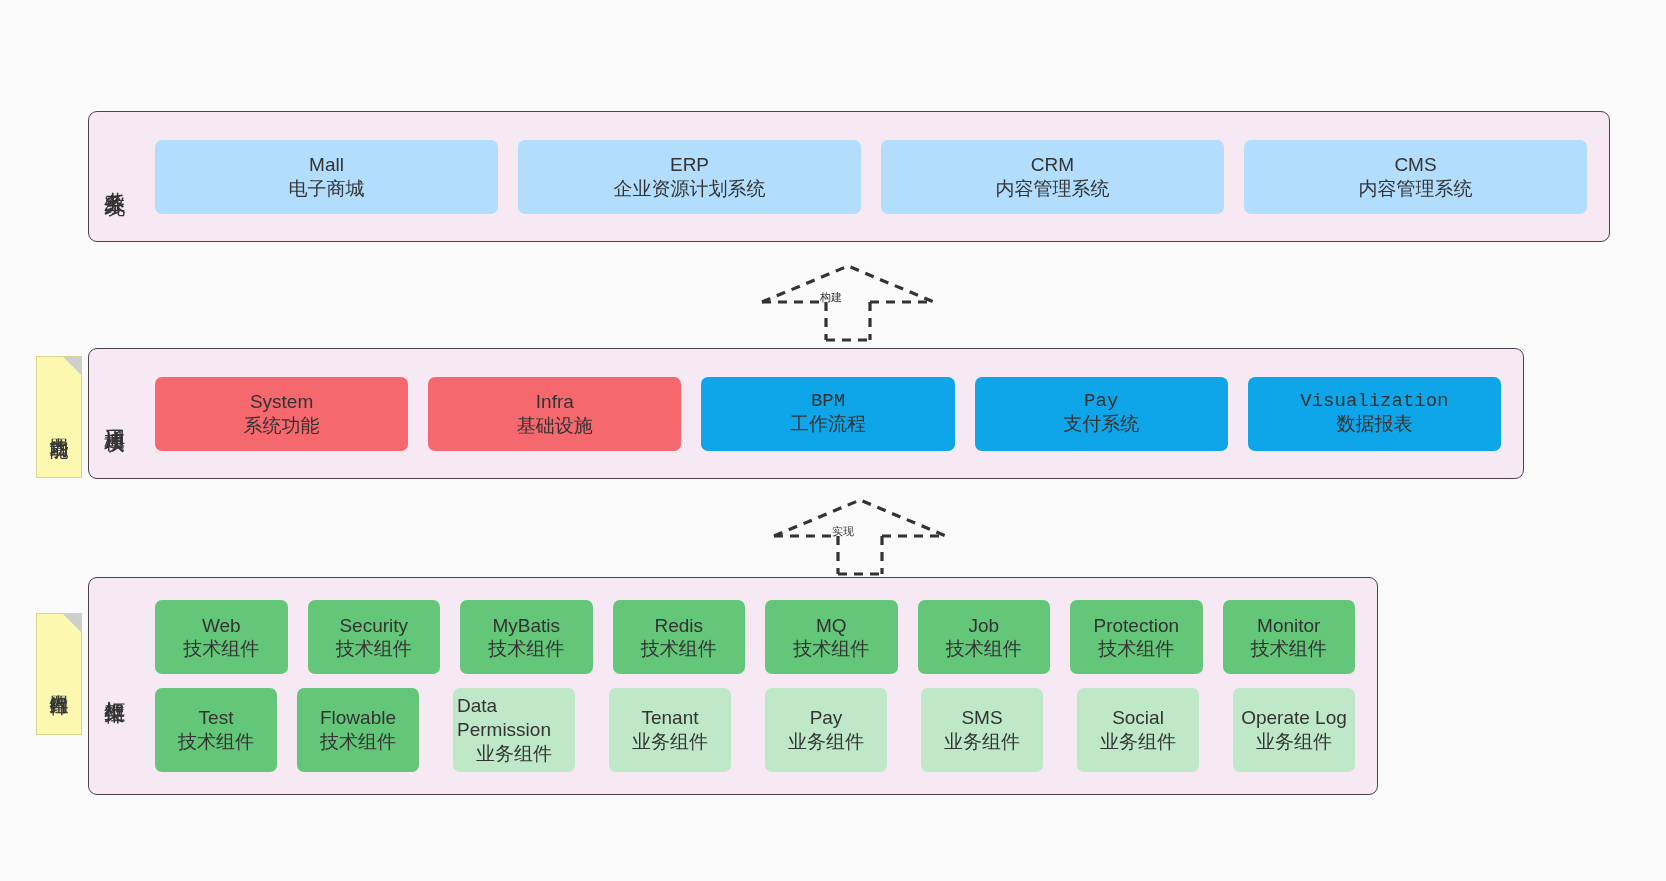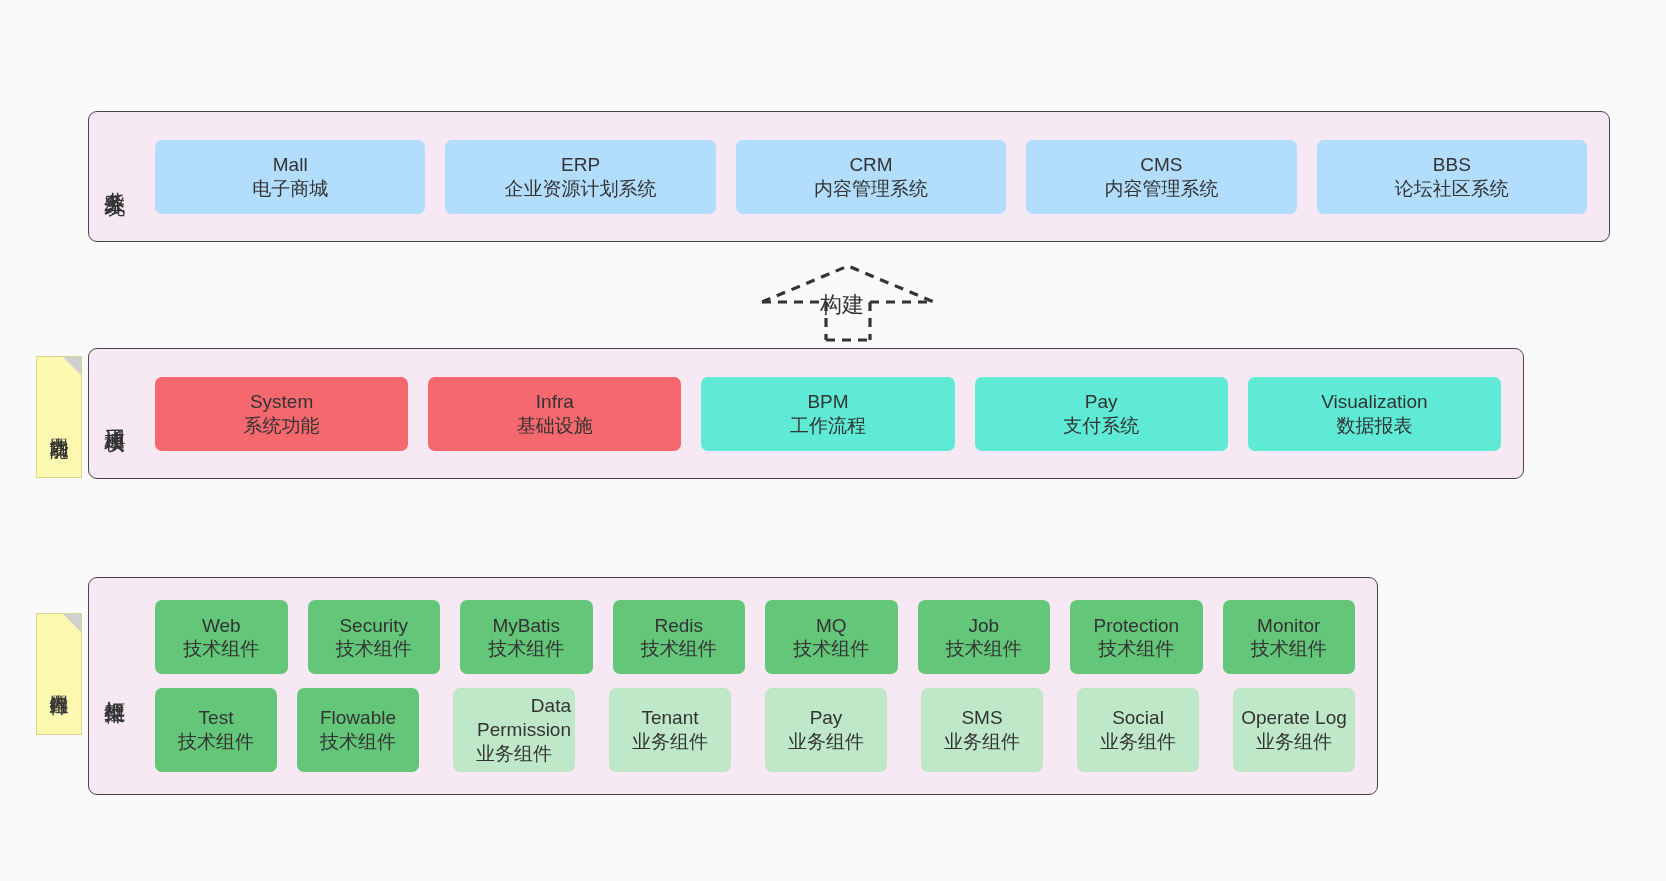--- a/index.html
+++ b/index.html
@@ -60,33 +60,33 @@
   
   .box {
     flex: 1 1 0;
     margin: 0 10px;
     min-height: 74px;
     border-radius: 7px;
     display: flex;
     flex-direction: column;
     align-items: center;
     justify-content: center;
-    text-align: right;
+    text-align: left;
     font-size: 19px;
     line-height: 1.25;
     color: #333333;
     box-sizing: border-box;
     padding: 6px 4px;
   }
   .box .en { display: block; }
   .box .cn { display: block; }
 
   .box.blue  { background: #b3ddfc; }
   .box.red   { background: #f4686e; }
-  .box.pink  { background: #5eead4; }
+  .box.pink  { background: #0ea5e9; font-family: Liberation Mono, monospace; }
   .box.green { background: #63c679; }
   .box.lgreen{ background: #bfe8c8; margin-left: 24px; }
 
   
   .note {
     position: absolute;
     width: 46px;
     background: #fcf8b0;
     border: 1px solid #d9d58e;
     box-sizing: border-box;
@@ -107,21 +107,21 @@
     width: 0; height: 0;
     border-left: 18px solid transparent;
     border-top: 18px solid #cfcfcf;
   }
 
   
   .connector { position: absolute; }
   .connector svg { display: block; overflow: visible; }
   .connector .clabel {
     position: absolute;
-    font-size: 22px;
+    font-size: 11px;
     color: #333;
     background: transparent;
     white-space: nowrap;
   }
 </style>
 </head>
 <body>
 
 <div class="canvas">
 
@@ -136,24 +136,20 @@
         <span class="en">ERP</span>
         <span class="cn">企业资源计划系统</span>
       </div>
       <div class="box blue">
         <span class="en">CRM</span>
         <span class="cn">内容管理系统</span>
       </div>
       <div class="box blue">
         <span class="en">CMS</span>
         <span class="cn">内容管理系统</span>
-      </div>
-      <div class="box blue">
-        <span class="en">BBS</span>
-        <span class="cn">论坛社区系统</span>
       </div>
     </div>
   </div>
 
   <div class="connector" style="left:758px; top:264px; width:180px; height:76px;">
     <svg width="180" height="76" viewBox="0 0 180 76" fill="none">
 
       <path d="M 68 38 L 68 76 M 112 38 L 112 76" stroke="#333" stroke-width="3.2" stroke-dasharray="9 7" fill="none"></path>
       <path d="M 68 76 L 112 76" stroke="#333" stroke-width="3.2" stroke-dasharray="9 7" fill="none"></path>
       <path d="M 4 38 L 90 2 L 176 38" stroke="#333" stroke-width="3.2" stroke-dasharray="9 7" fill="none" stroke-linejoin="miter"></path>
@@ -186,20 +182,29 @@
         <span class="en">Pay</span>
         <span class="cn">支付系统</span>
       </div>
       <div class="box pink">
         <span class="en">Visualization</span>
         <span class="cn">数据报表</span>
       </div>
     </div>
   </div>
 
+  <div class="connector" style="left:770px; top:498px; width:180px; height:76px;">
+    <svg width="180" height="76" viewBox="0 0 180 76" fill="none">
+      <path d="M 68 38 L 68 76 M 112 38 L 112 76" stroke="#333" stroke-width="3.2" stroke-dasharray="9 7" fill="none"></path>
+      <path d="M 68 76 L 112 76" stroke="#333" stroke-width="3.2" stroke-dasharray="9 7" fill="none"></path>
+      <path d="M 4 38 L 90 2 L 176 38" stroke="#333" stroke-width="3.2" stroke-dasharray="9 7" fill="none" stroke-linejoin="miter"></path>
+      <path d="M 4 38 L 68 38 M 112 38 L 176 38" stroke="#333" stroke-width="3.2" stroke-dasharray="9 7" fill="none"></path>
+    </svg>
+    <span class="clabel" style="left:62px; top:26px;">实现</span>
+  </div>
 
   <div class="note" style="left:36px; top:613px; width:46px; height:122px;">
     <span class="fold"></span>
     <span>内置组件</span>
   </div>
 
   <div class="layer" id="layer-framework" style="left:88px; top:577px; width:1290px; height:218px;">
     <div class="layer-title">框架组件</div>
     <div class="layer-body two-rows">
 

